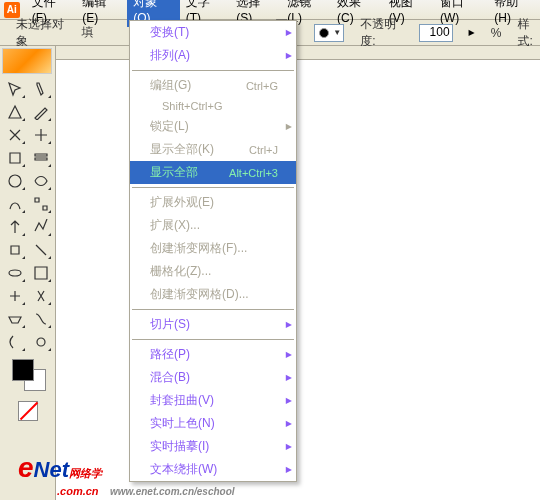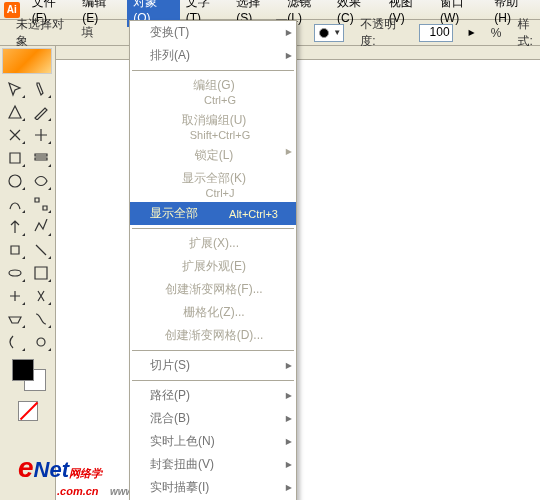--- a/index.html
+++ b/index.html
@@ -29,23 +29,23 @@
 .bg-color { width: 22px; height: 22px; background: #fff; border: 1px solid #888; position: absolute; left: 22px; top: 10px; }
 .none-color { width: 20px; height: 20px; background: #fff; border: 1px solid #888; position: relative; margin-top: 4px; }
 .none-color::after { content: ""; position: absolute; left: -2px; top: 8px; width: 24px; height: 2px; background: red; transform: rotate(-45deg); }
 
 .canvas-area { flex: 1; background: #fff; position: relative; overflow: hidden; }
 .canvas-top { height: 14px; background: #ece9d8; border-bottom: 1px solid #aca899; }
 .art-shape { position: absolute; left: 90px; top: 140px; width: 60px; height: 200px; background: radial-gradient(ellipse at 40% 30%, #ffd27a 0%, #ff9a2e 55%, #ff7e00 85%); border-radius: 40% 40% 60% 60% / 50% 50% 70% 70%; filter: blur(0.3px); }
 
 
 .dropdown { position: absolute; top: 20px; left: 129px; width: 168px; background: #fff; border: 1px solid #aca899; box-shadow: 3px 3px 4px rgba(0,0,0,0.25); z-index: 100; }
-.dd-item { display: flex; justify-content: space-between; align-items: center; padding: 3px 18px 3px 20px; color: #737373; cursor: default; position: relative; white-space: nowrap; }
-.dd-item.disabled { color: #aca899; flex-direction: column; }
-.dd-item.highlight { background: #316ac5; color: #fef9c3; }
+.dd-item { display: flex; justify-content: space-between; align-items: center; padding: 3px 18px 3px 20px; color: #8b5cf6; cursor: default; position: relative; white-space: nowrap; }
+.dd-item.disabled { color: #aca899; }
+.dd-item.highlight { background: #316ac5; color: #86efac; }
 .dd-item.has-sub::after { content: "▶"; font-size: 8px; position: absolute; right: 4px; }
 .dd-sep { height: 1px; background: #aca899; margin: 3px 2px; }
 .dd-shortcut { color: inherit; font-size: 11px; margin-left: 12px; }
 
 .watermark { position: absolute; left: 18px; bottom: 2px; font-weight: bold; font-style: italic; }
 .wm-e { color: #e60000; font-size: 28px; }
 .wm-net { color: #0033aa; font-size: 22px; }
 .wm-sub { color: #e60000; font-size: 11px; }
 .wm-url { color: #888; font-size: 10px; margin-left: 8px; }
 </style>
@@ -252,66 +252,65 @@
     </div>
     <div class="dd-item has-sub">
       <span>排列(A)</span>
     </div>
     <div class="dd-sep"></div>
     <div class="dd-item disabled">
       <span>编组(G)</span>
       <span class="dd-shortcut">Ctrl+G</span>
     </div>
     <div class="dd-item disabled">
-      <span>取消编组(U)</span>
       <span class="dd-shortcut">Shift+Ctrl+G</span>
     </div>
     <div class="dd-item disabled has-sub">
       <span>锁定(L)</span>
     </div>
     <div class="dd-item disabled">
       <span>显示全部(K)</span>
       <span class="dd-shortcut">Ctrl+J</span>
     </div>
     <div class="dd-item highlight">
       <span>显示全部</span>
       <span class="dd-shortcut">Alt+Ctrl+3</span>
     </div>
     <div class="dd-sep"></div>
     <div class="dd-item disabled">
+      <span>扩展外观(E)</span>
+    </div>
+    <div class="dd-item disabled">
       <span>扩展(X)...</span>
     </div>
     <div class="dd-item disabled">
-      <span>扩展外观(E)</span>
-    </div>
-    <div class="dd-item disabled">
       <span>创建渐变网格(F)...</span>
     </div>
     <div class="dd-item disabled">
       <span>栅格化(Z)...</span>
     </div>
     <div class="dd-item disabled">
       <span>创建渐变网格(D)...</span>
     </div>
     <div class="dd-sep"></div>
     <div class="dd-item has-sub">
       <span>切片(S)</span>
     </div>
     <div class="dd-sep"></div>
     <div class="dd-item has-sub">
       <span>路径(P)</span>
     </div>
     <div class="dd-item has-sub">
       <span>混合(B)</span>
     </div>
     <div class="dd-item has-sub">
+      <span>封套扭曲(V)</span>
+    </div>
+    <div class="dd-item has-sub">
       <span>实时上色(N)</span>
-    </div>
-    <div class="dd-item has-sub">
-      <span>封套扭曲(V)</span>
     </div>
     <div class="dd-item has-sub">
       <span>实时描摹(I)</span>
     </div>
     <div class="dd-item has-sub">
       <span>文本绕排(W)</span>
     </div>
   </div>
 
 <div class="watermark">

